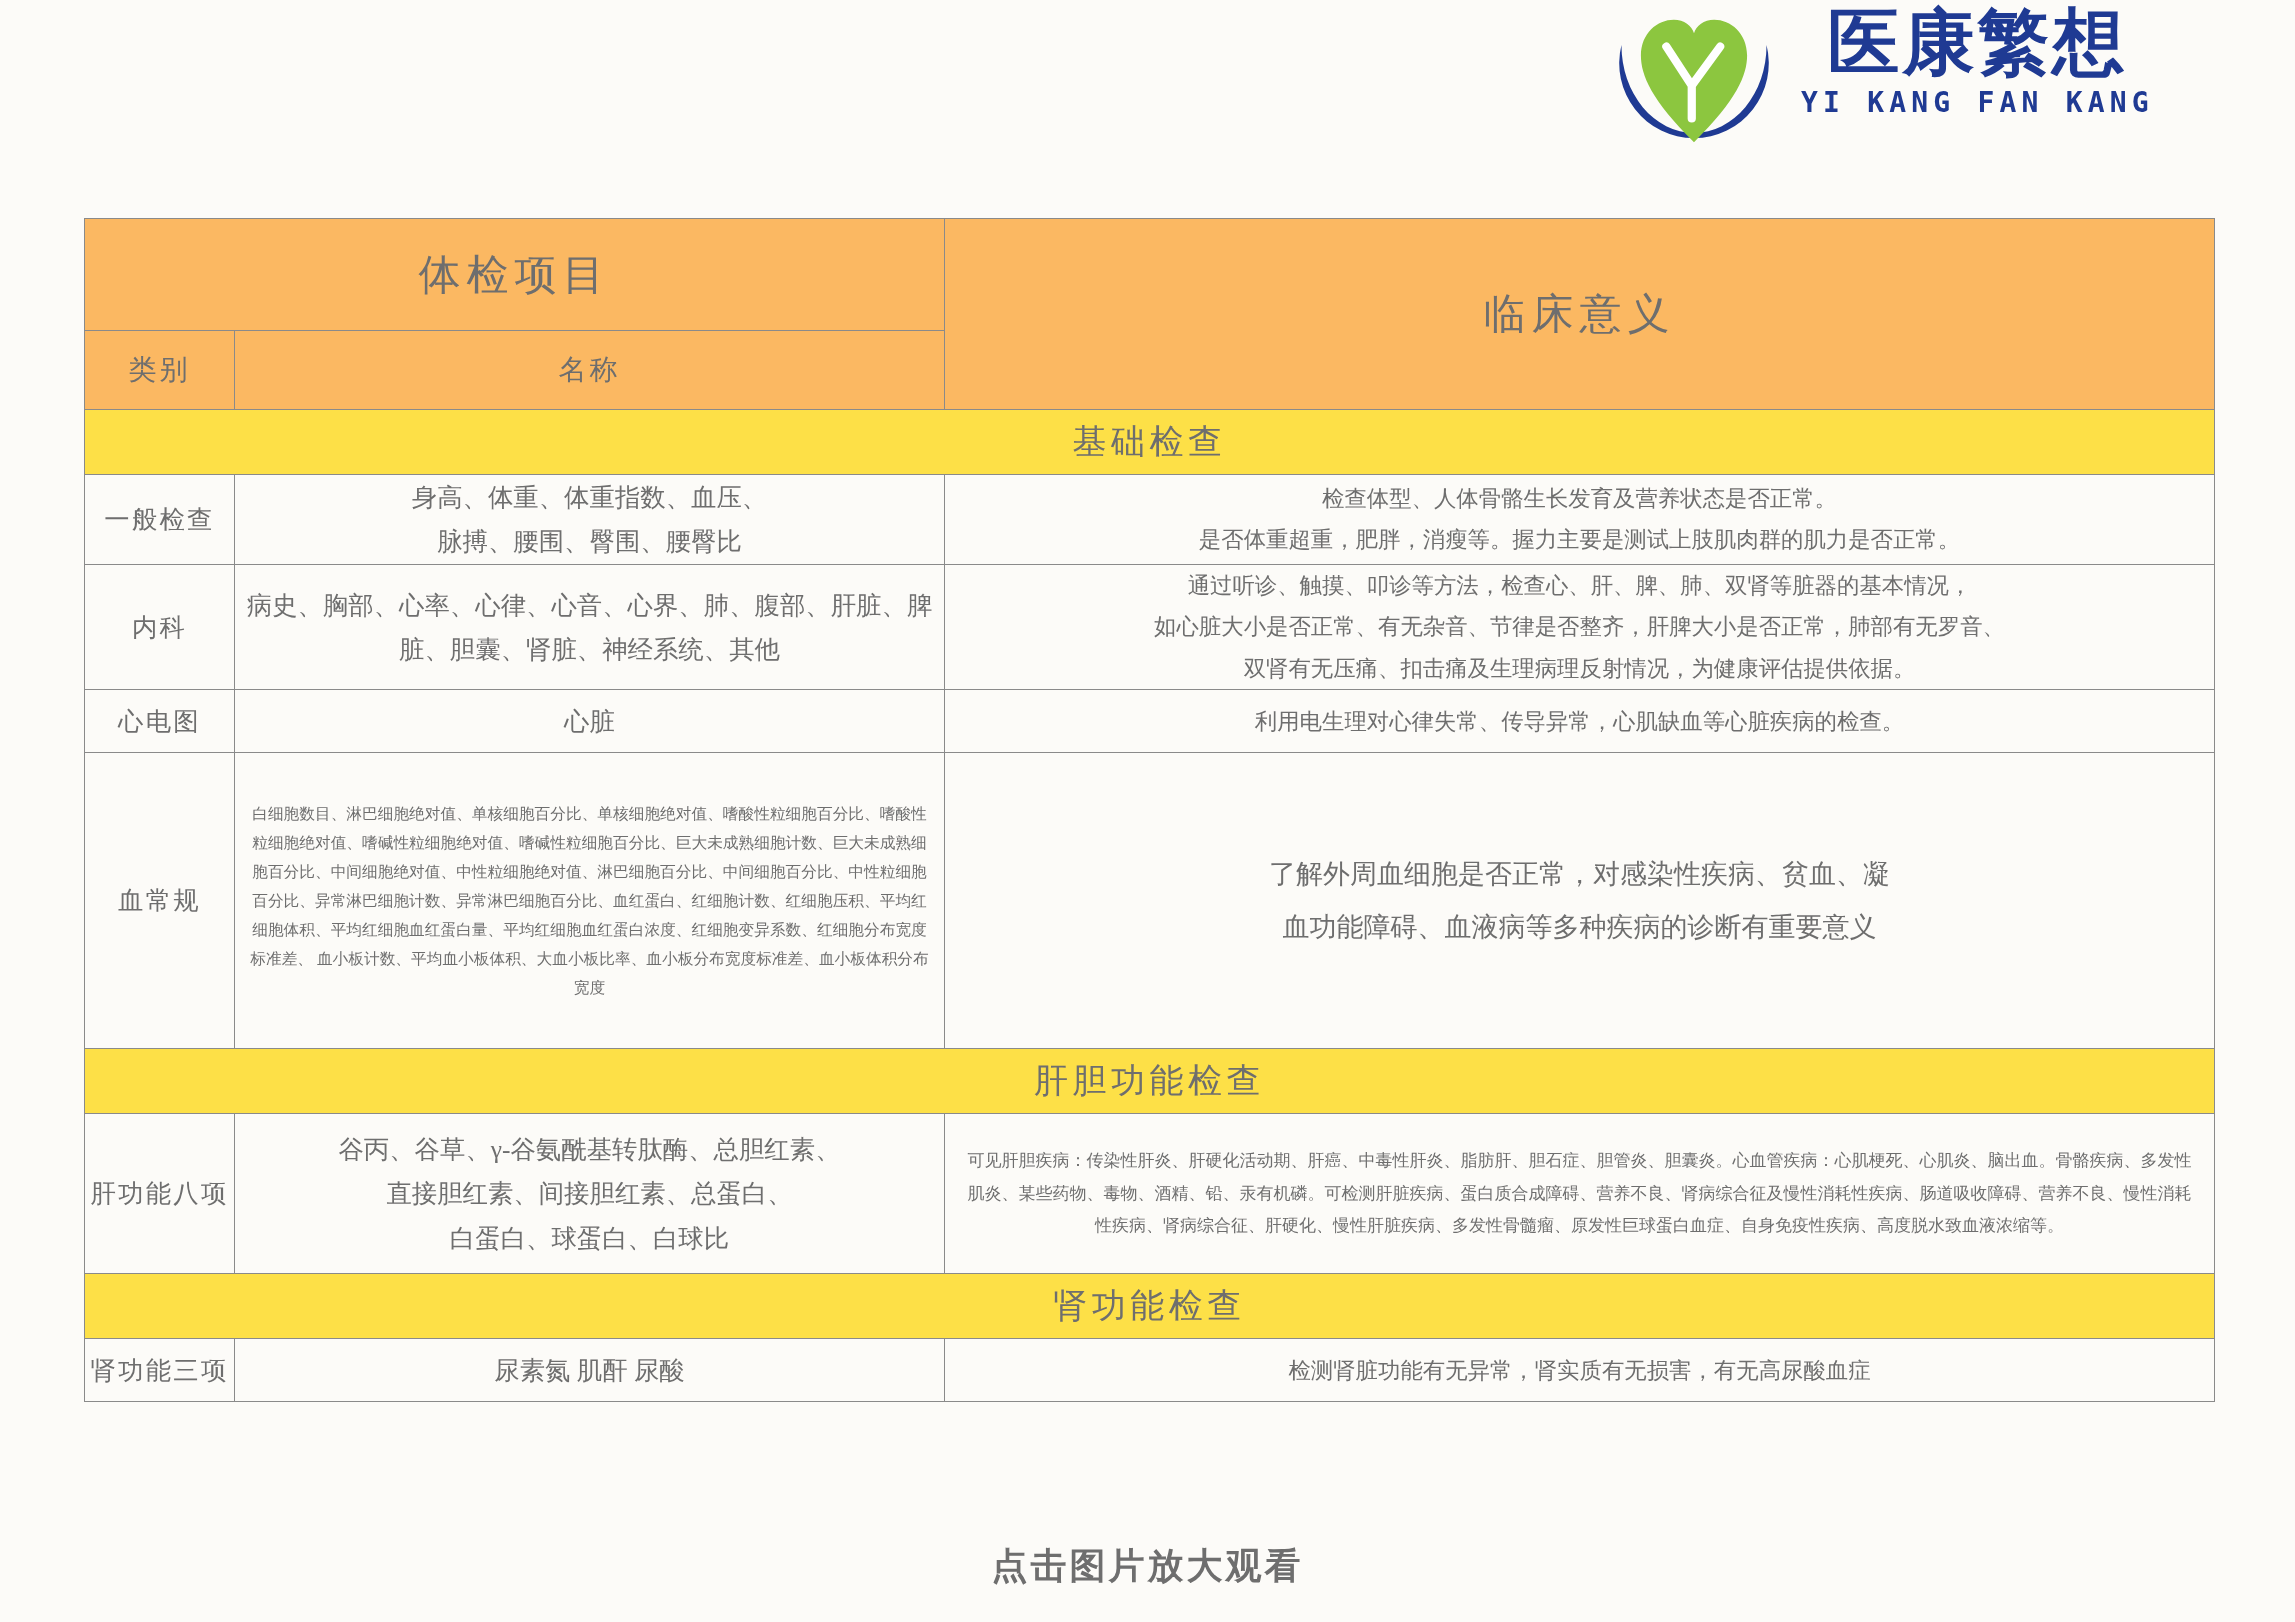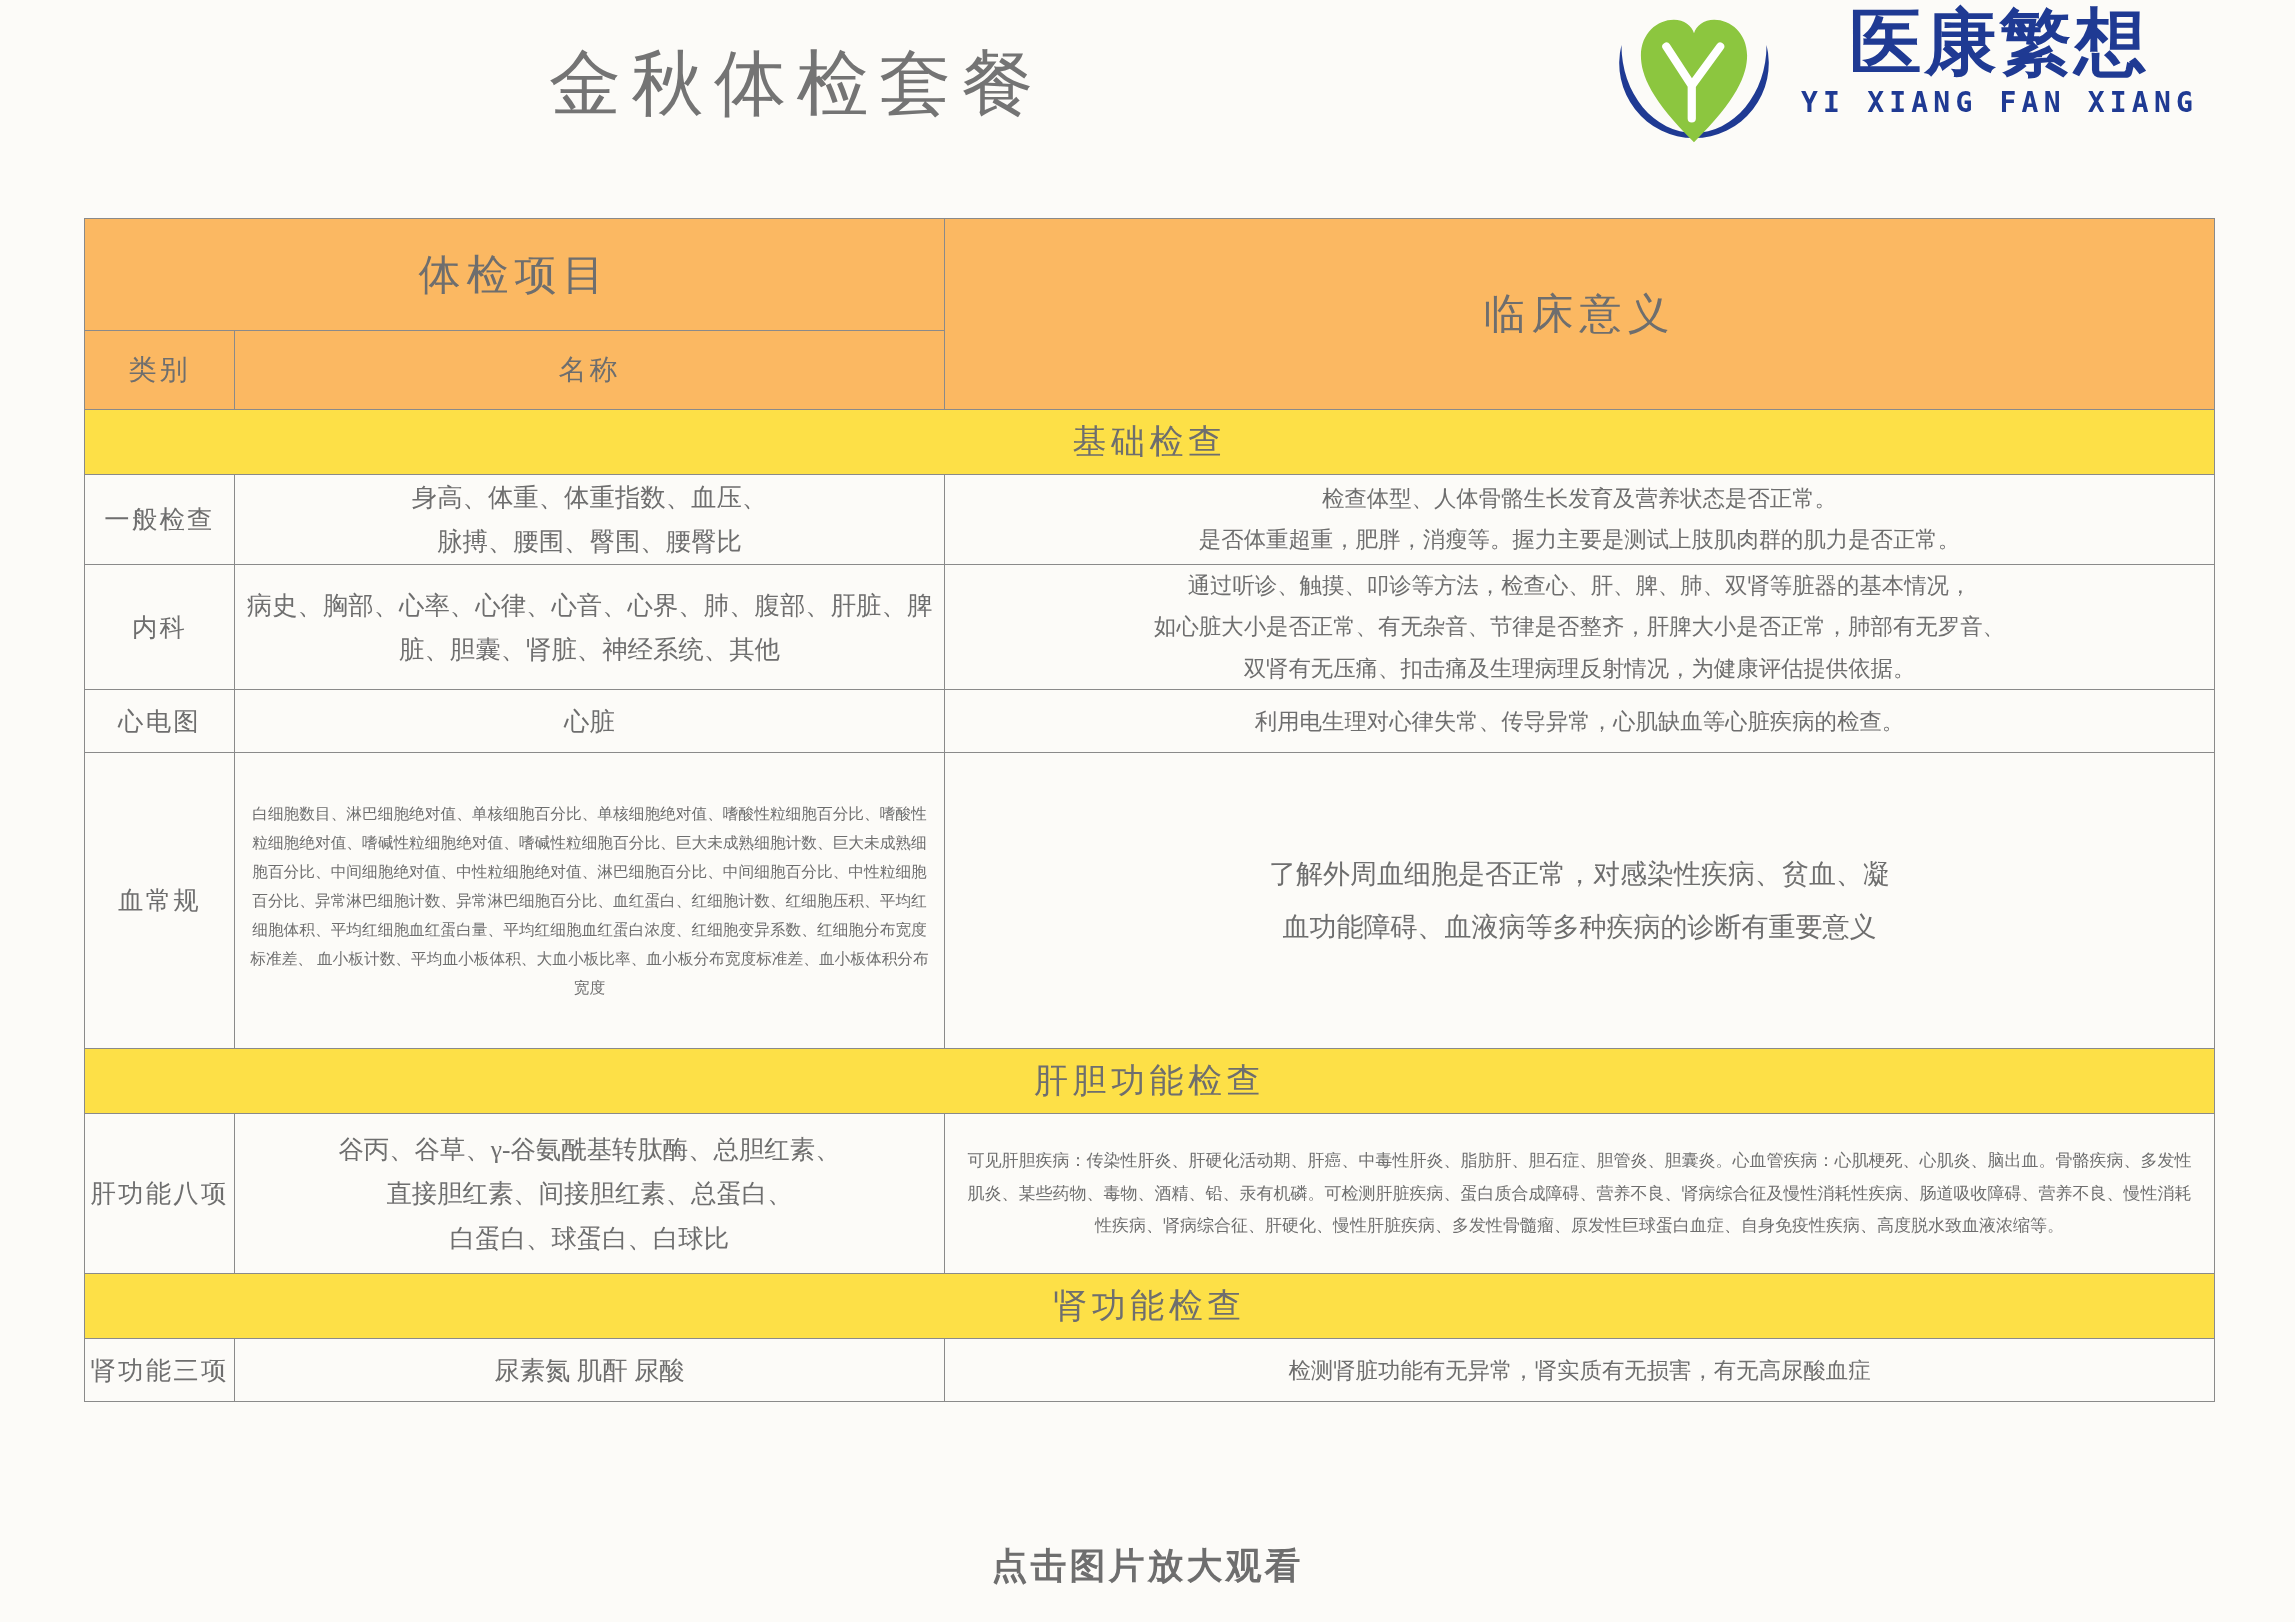--- a/index.html
+++ b/index.html
@@ -181,38 +181,37 @@
     letter-spacing: 3px;
     color: #6E6E6E;
     font-family: "DejaVu Sans", "Liberation Sans", sans-serif;
   }
 </style>
 </head>
 <body>
 
 <div class="header">
 
-  <div class="page-title">金秋体检套餐</div>
 
   <div class="logo-wrap">
     <div class="logo-mark">
       <svg width="172" height="150" viewBox="0 0 230 200" xmlns="http://www.w3.org/2000/svg">
 
         <path d="M18 52 A100 100 0 1 0 212 52 A86 104 0 1 1 18 52 Z" fill="#1F3A93"></path>
 
         <path d="M115 182 C 58 126 44 92 44 66 C 44 36 66 18 88 18
                  C 102 18 112 26 115 36 C 118 26 128 18 142 18
                  C 164 18 186 36 186 66 C 186 92 172 126 115 182 Z" fill="#8CC63F"></path>
 
         <path d="M78 54 L 112 106 L 112 150 M 112 106 L 150 54" stroke="#FFFFFF" stroke-width="11" fill="none" stroke-linecap="round"></path>
       </svg>
     </div>
     <div class="logo-text">
       <div class="logo-cn">医康繁想</div>
-      <div class="logo-en">YI XIANG FAN XIANG</div>
+      <div class="logo-en">YI KANG FAN KANG</div>
     </div>
   </div>
 </div>
 
 <div class="table-wrap">
   <table class="exam">
     <colgroup>
       <col class="c-cat">
         <col class="c-name">
         <col class="c-mean">

